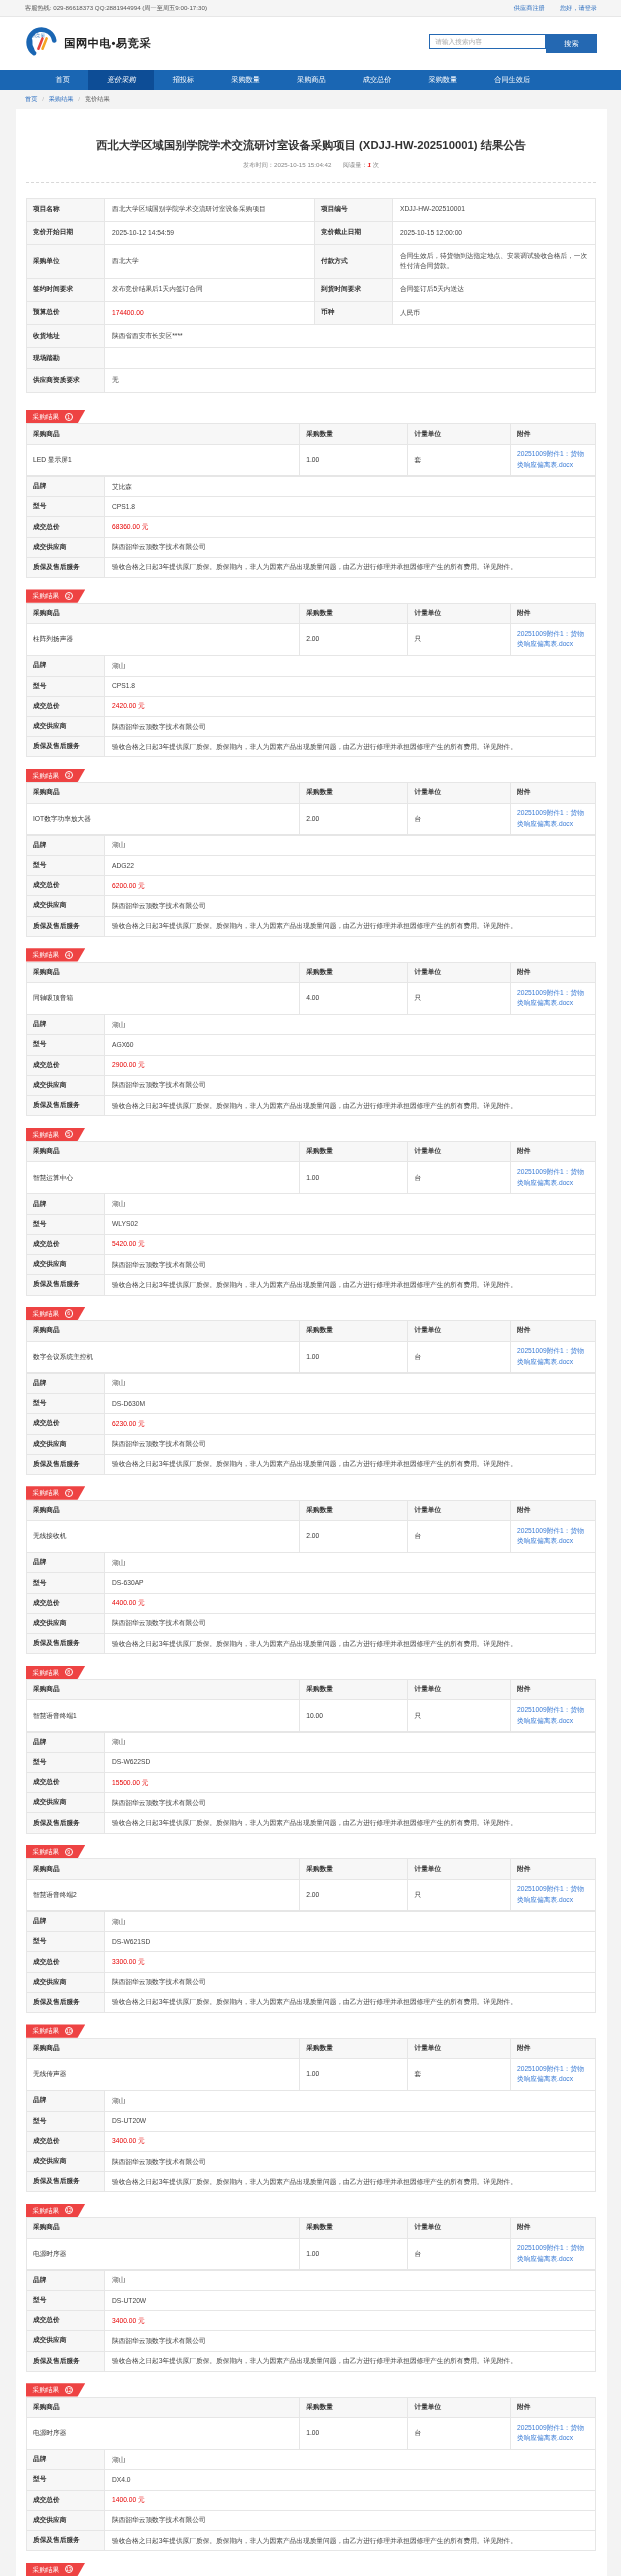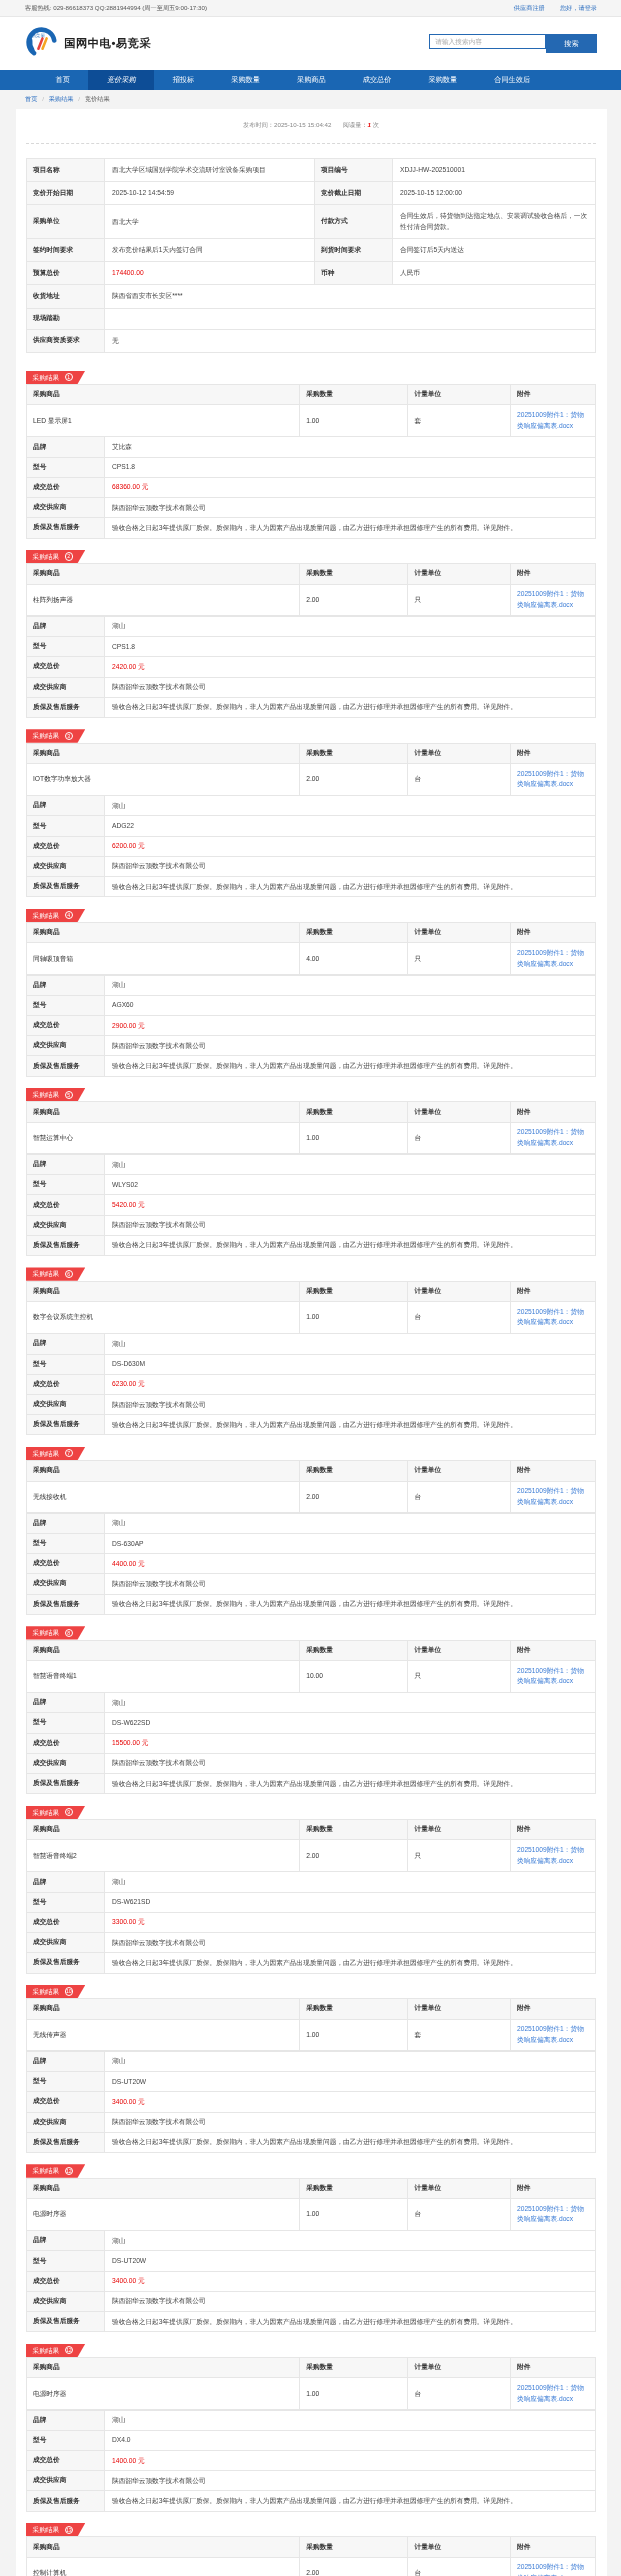--- a/index.html
+++ b/index.html
@@ -123,20 +123,21 @@
 <div class="breadcrumb">
   <a href="#">首页</a>
   <span class="sep">/</span>
   <a href="#">采购结果</a>
   <span class="sep">/</span>
   <span class="current">竞价结果</span>
 </div>
 
 <div class="card">
 
+  <div class="page-title">西北大学区域国别学院学术交流研讨室设备采购项目 (XDJJ-HW-202510001) 结果公告</div>
 
   <div class="meta">
     <span>发布时间：</span><span>2025-10-15 15:04:42</span><span class="gap"></span><span>阅读量：</span><span class="views-num">1</span> <span>次</span>
   </div>
 
   <div class="divider"></div>
 
   <table class="info-table">
     <tbody>
 

